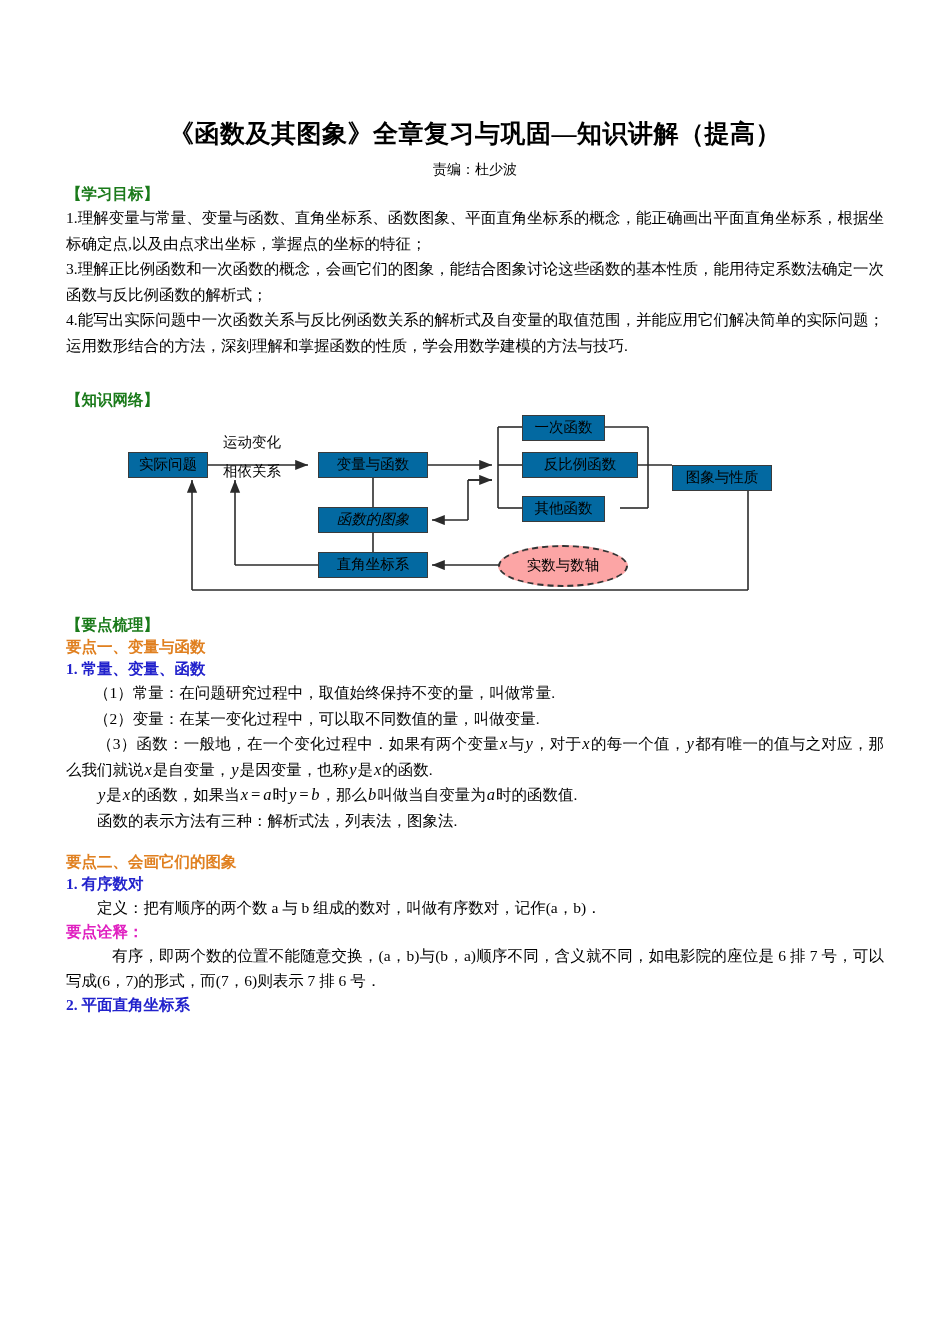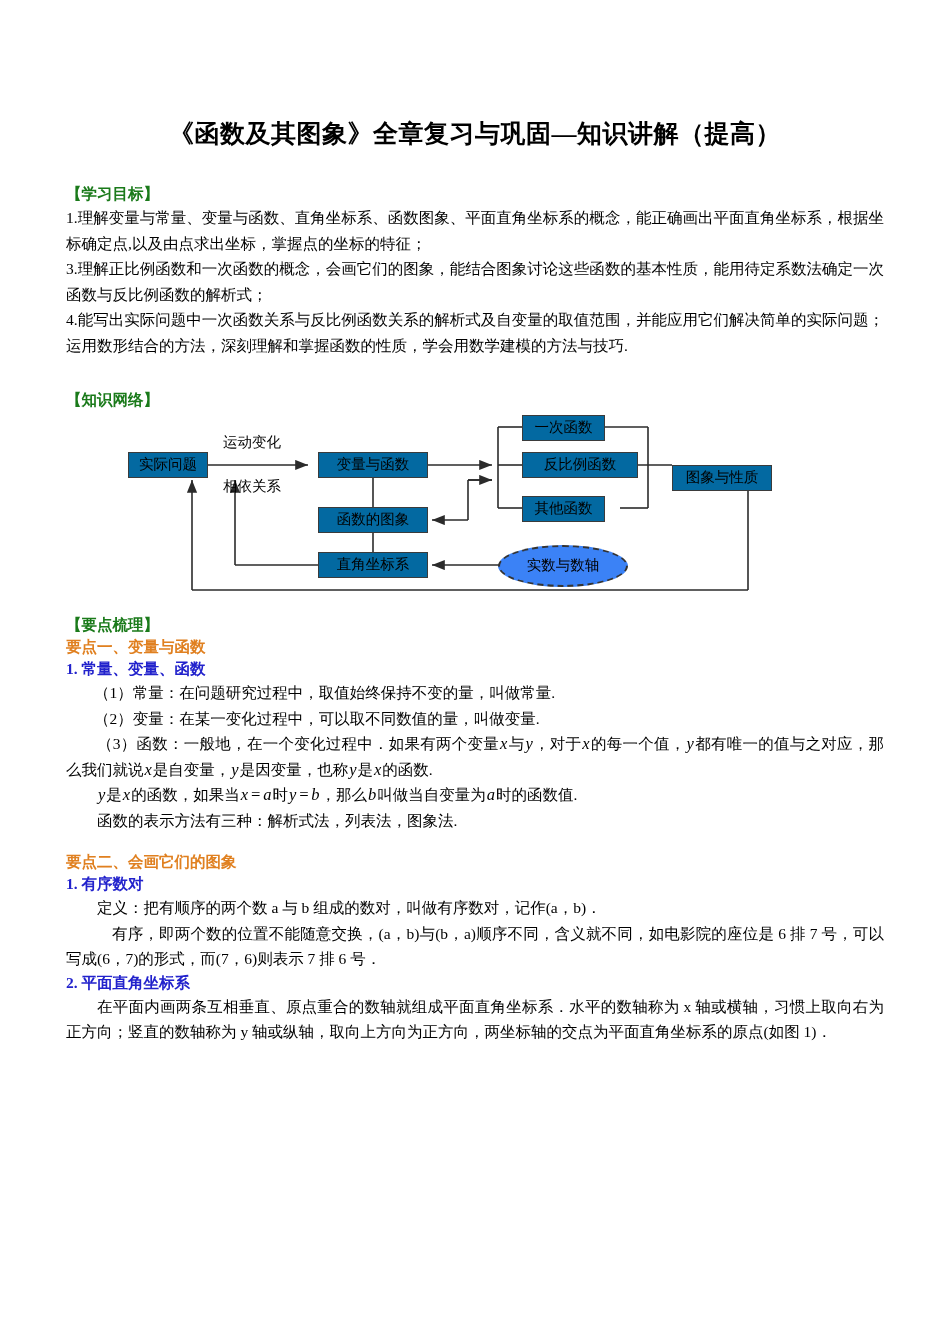--- a/index.html
+++ b/index.html
@@ -111,21 +111,21 @@
   .dlabel {
     position: absolute;
     font-size: 14.5px;
     white-space: nowrap;
     z-index: 4;
   }
   .dellipse {
     position: absolute;
     border: 2px dashed #333333;
     border-radius: 50%;
-    background: #3b82f6;
+    background: #fca5a5;
     font-size: 14.5px;
     text-align: center;
     white-space: nowrap;
     box-sizing: border-box;
     z-index: 4;
   }
   .dellipse span { display: block; }
   .diagram svg { position: absolute; left: 0; top: 0; z-index: 1; }
 
   
@@ -135,20 +135,21 @@
     top: 614px;
     width: 818px;
   }
 </style>
 </head>
 <body>
 
 <div class="page">
 
   <div class="doc-title">《函数及其图象》全章复习与巩固—知识讲解（提高）</div>
+  <div class="doc-byline">责编：杜少波</div>
 
   <div class="body-wrap">
     <div class="sec-head green">【学习目标】</div>
     <p class="para">1.理解变量与常量、变量与函数、直角坐标系、函数图象、平面直角坐标系的概念，能正确画出平面直角坐标系，根据坐标确定点,以及由点求出坐标，掌握点的坐标的特征；</p>
     <p class="para">3.理解正比例函数和一次函数的概念，会画它们的图象，能结合图象讨论这些函数的基本性质，能用待定系数法确定一次函数与反比例函数的解析式；</p>
     <p class="para">4.能写出实际问题中一次函数关系与反比例函数关系的解析式及自变量的取值范围，并能应用它们解决简单的实际问题；运用数形结合的方法，深刻理解和掌握函数的性质，学会用数学建模的方法与技巧.</p>
   </div>
 
   <div class="diagram-head green">【知识网络】</div>
 
@@ -193,24 +194,24 @@
         <line x1="175" y1="160" x2="175" y2="75" marker-end="url(#ah)"></line>
 
         <line x1="688" y1="73" x2="688" y2="185"></line>
         <line x1="688" y1="185" x2="132" y2="185"></line>
         <line x1="132" y1="185" x2="132" y2="75" marker-end="url(#ah)"></line>
       </g>
     </svg>
 
     <div class="dnode" style="left:68px; top:47px; width:80px;">实际问题</div>
     <div class="dlabel" style="left:163px; top:28px;">运动变化</div>
-    <div class="dlabel" style="left:163px; top:72px;">相依关系</div>
+    <div class="dlabel" style="left:163px; top:57px;">相依关系</div>
 
     <div class="dnode" style="left:258px; top:47px; width:110px;">变量与函数</div>
-    <div class="dnode" style="left:258px; top:102px; width:110px;">函数的图象</div>
+    <div class="dnode" style="left:258px; top:102px; width:110px;font-style:italic;">函数的图象</div>
     <div class="dnode" style="left:258px; top:147px; width:110px;">直角坐标系</div>
 
     <div class="dnode" style="left:462px; top:10px; width:83px;">一次函数</div>
     <div class="dnode" style="left:462px; top:47px; width:116px;">反比例函数</div>
     <div class="dnode" style="left:462px; top:91px; width:83px;">其他函数</div>
 
     <div class="dnode" style="left:612px; top:60px; width:100px;">图象与性质</div>
 
     <div class="dellipse" style="left:438px; top:140px; width:130px; height:42px; line-height:36px;">
       <span>实数与数轴</span>
@@ -235,21 +236,21 @@
     <p class="para indent-para">函数的表示方法有三种：解析式法，列表法，图象法.</p>
 
     <div class="gap-md"></div>
 
     <div class="sec-head orange">要点二、会画它们的图象</div>
     <div class="sec-head blue">
       <span class="num">1.</span>
       <span>有序数对</span>
     </div>
     <p class="para indent-para">定义：把有顺序的两个数 a 与 b 组成的数对，叫做有序数对，记作(a，b)．</p>
+    <div class="sec-head magenta">要点诠释：</div>
     <p class="para" style="text-indent:46px;">有序，即两个数的位置不能随意交换，(a，b)与(b，a)顺序不同，含义就不同，如电影院的座位是 6 排 7 号，可以写成(6，7)的形式，而(7，6)则表示 7 排 6 号．</p>
     <div class="sec-head blue">
       <span class="num">2.</span>
       <span>平面直角坐标系</span>
     </div>
-    <p class="para indent-para">在平面内画两条互相垂直、原点重合的数轴就组成平面直角坐标系．水平的数轴称为 x 轴或横轴，习惯上取向右为正方向；竖直的数轴称为 y 轴或纵轴，取向上方向为正方向，两坐标轴的交点为平面直角坐标系的原点(如图 1)．</p>
   </div>
 
 </div>
 
 </body></html>

